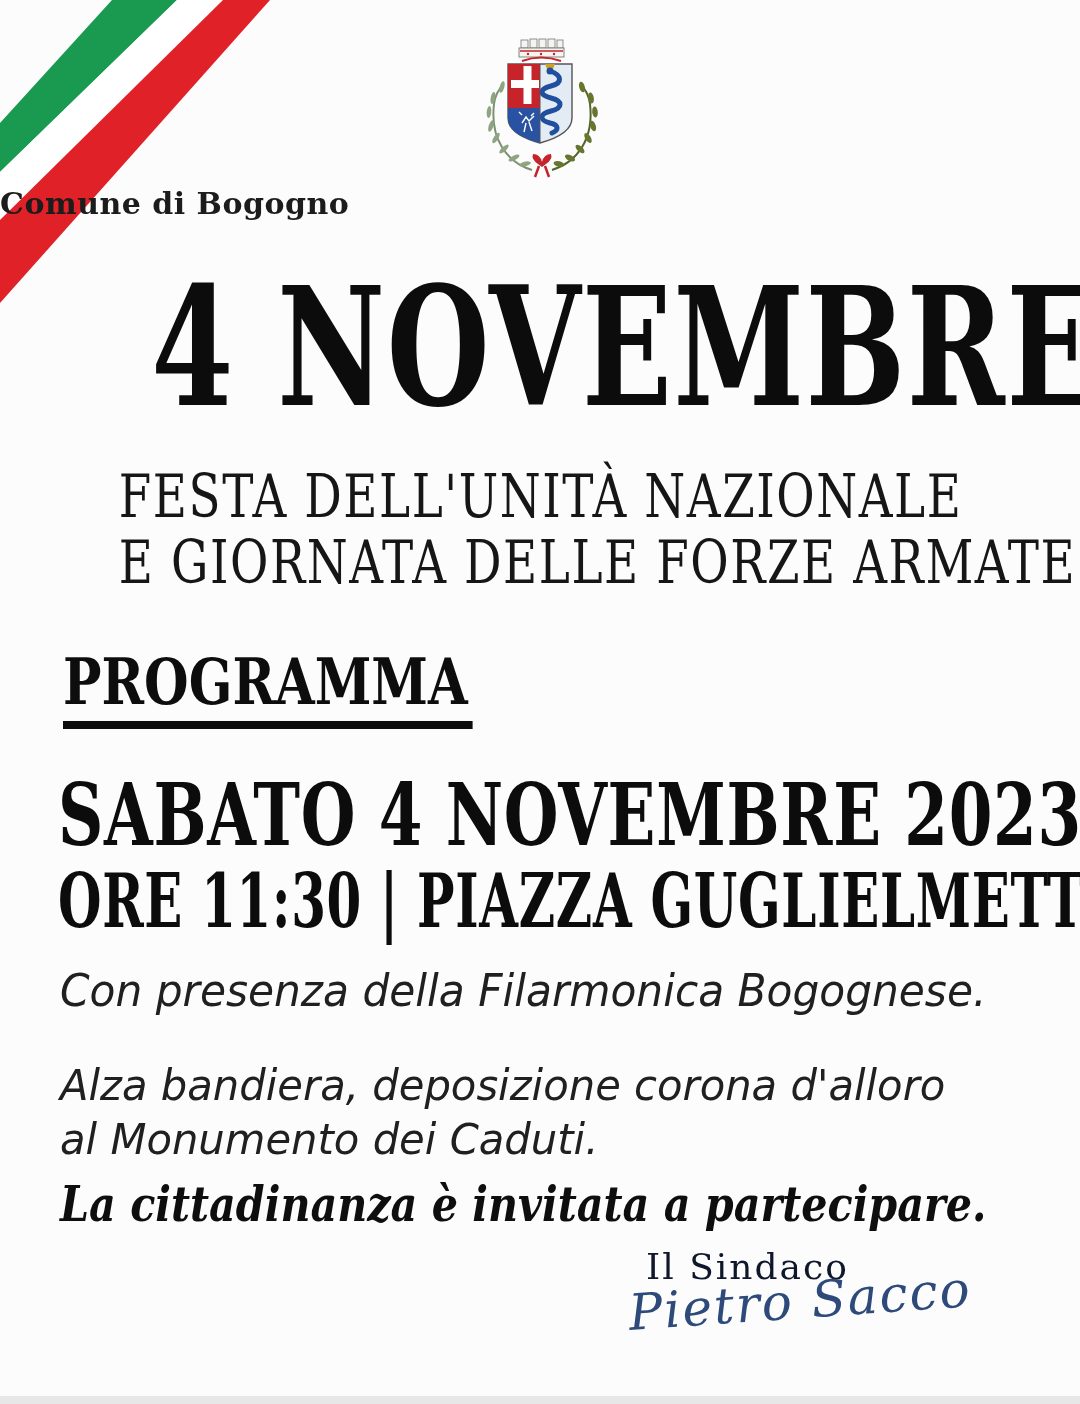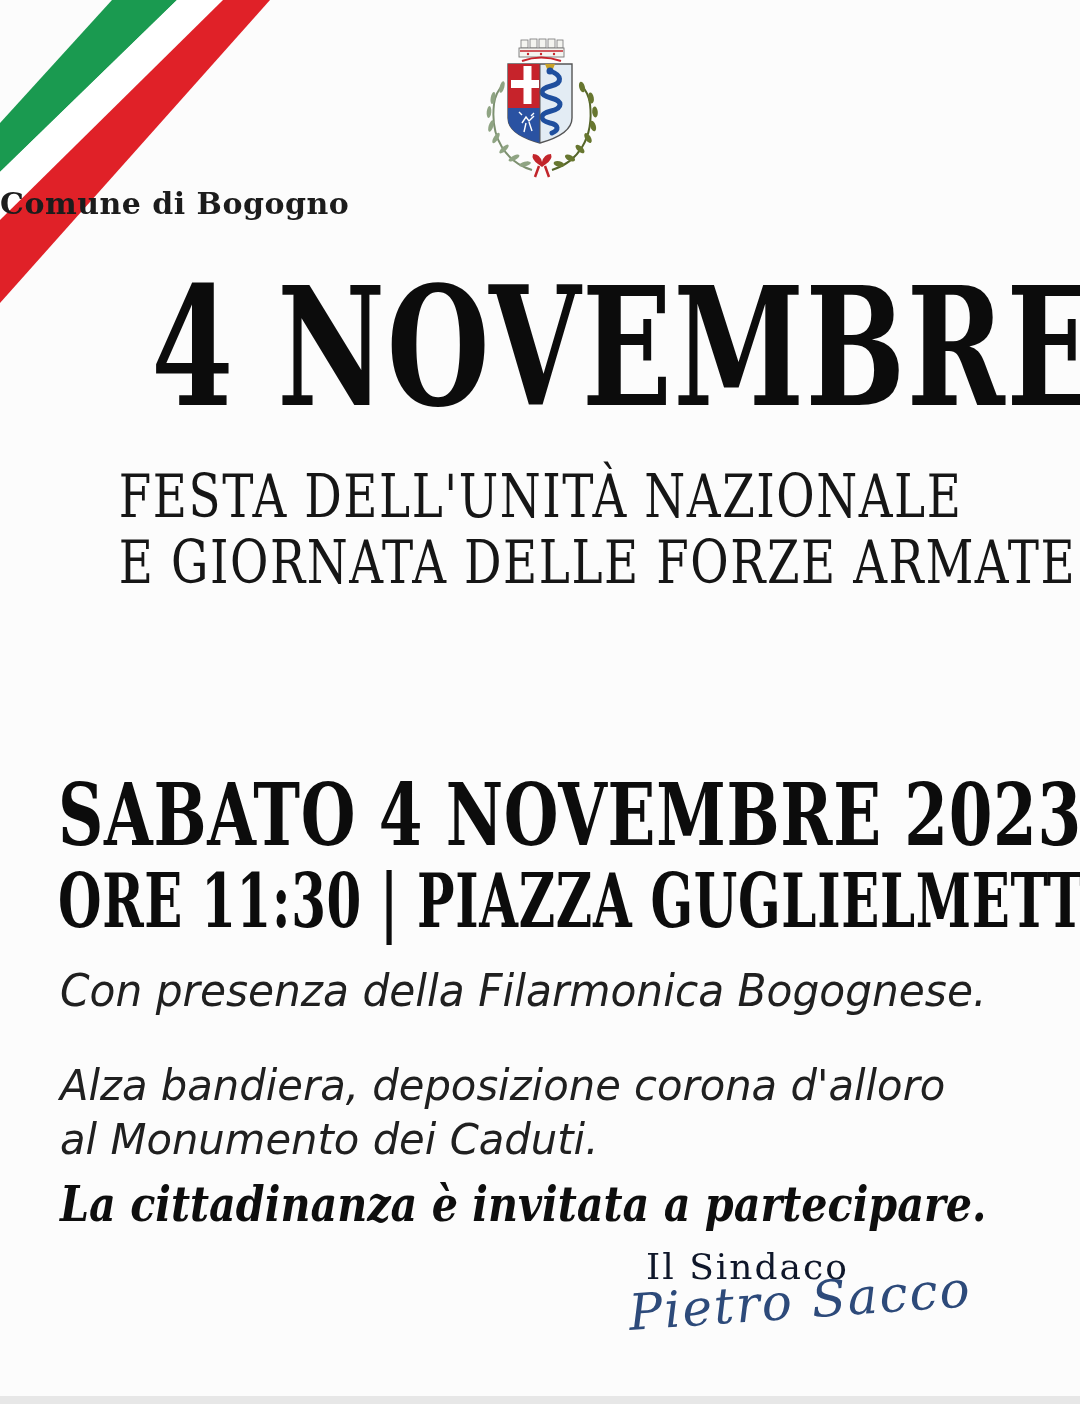--- a/index.html
+++ b/index.html
@@ -161,20 +161,23 @@
 
   <div class="municipality">Comune di Bogogno</div>
 
   <div class="title">4 NOVEMBRE</div>
 
   <div class="subtitle">
     <div>FESTA DELL'UNITÀ NAZIONALE</div>
     <div>E GIORNATA DELLE FORZE ARMATE</div>
   </div>
 
+  <div class="programma-wrap">
+    <span class="programma">PROGRAMMA</span>
+  </div>
 
   <div class="date-line">SABATO 4 NOVEMBRE 2023</div>
 
   <div class="time-line">ORE 11:30 | PIAZZA GUGLIELMETTI</div>
 
   <div class="note-line">Con presenza della Filarmonica Bogognese.</div>
 
   <div class="desc-block">
     <div>Alza bandiera, deposizione corona d'alloro</div>
     <div>al Monumento dei Caduti.</div>

